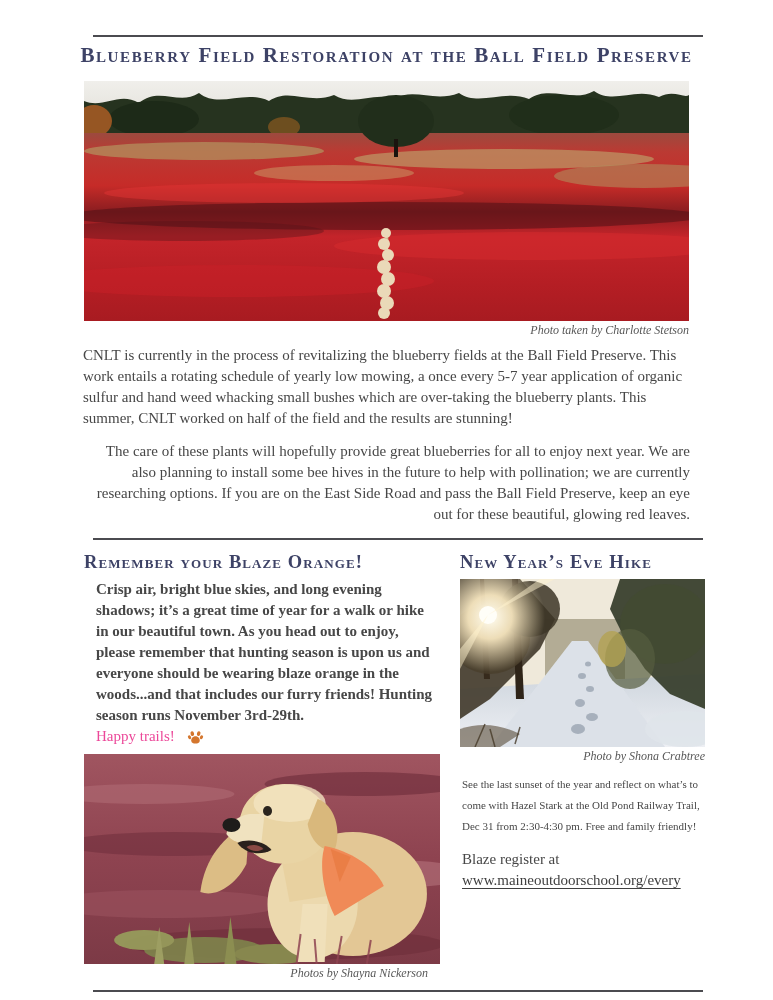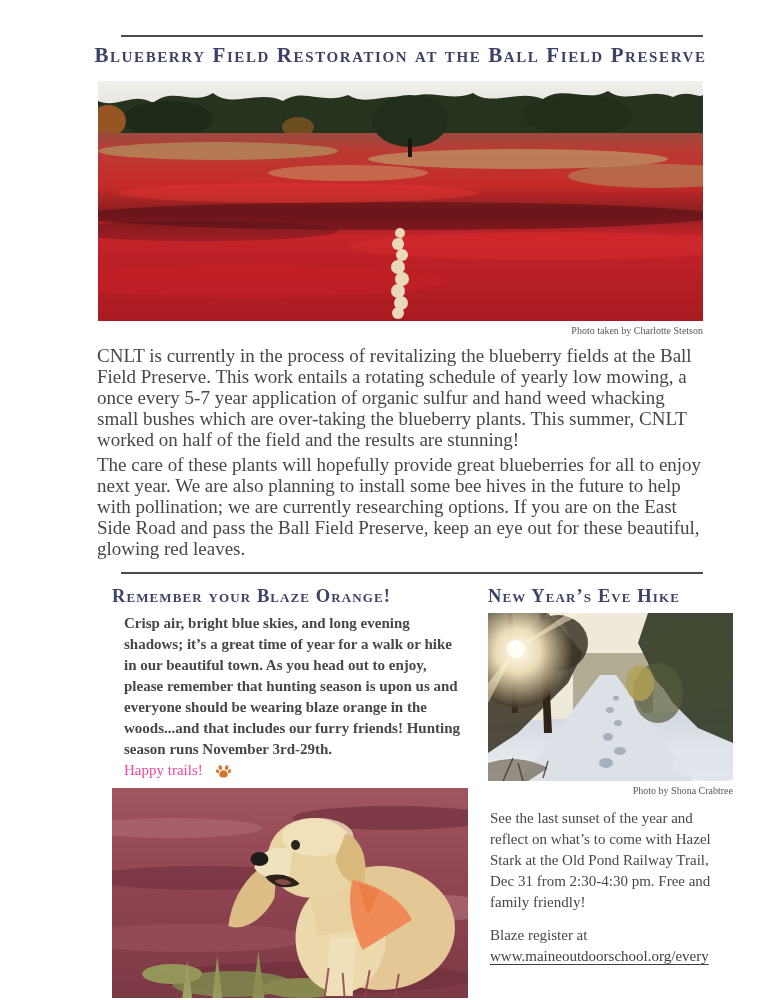--- a/index.html
+++ b/index.html
@@ -1,60 +1,60 @@
 <!DOCTYPE html>
 <html><head>
 <meta charset="utf-8">
 <style>
   * { box-sizing: border-box; }
   html,body { margin:0; padding:0; background:#ffffff; }
   .page {
     width: 773px; height: 1000px; margin: 0 auto; background:#fff;
     font-family: "Liberation Serif", "DejaVu Serif", serif;
-    padding-top: 35px; overflow: hidden; position: relative; padding-left: 28px;
+    padding-top: 35px; overflow: hidden; position: relative;
   }
   .rule {
     border: none; border-top: 2px solid #4b4b50;
     margin: 0 70px 0 93px; height: 0;
   }
   .page-title {
     margin: 6px 0 0; text-align: center;
     font-size: 21px; font-weight: 700; color: #3d4266;
     font-variant: small-caps; letter-spacing: 1.6px;
   }
   .section-heading {
     font-size: 18.5px; font-weight: 700; color: #3d4266;
     font-variant: small-caps; letter-spacing: 1.1px;
     text-align: left; margin: 4px 0 6px;
   }
   figure { margin: 0; padding: 0; }
   .main-photo { width: 605px; height: 240px; margin: 13px auto 0; display: block; }
   .main-photo svg, .dog-photo svg, .trail-photo svg { display:block; width:100%; height:100%; }
   .credit {
-    font-size: 10px; color: #575757;
+    font-style: italic; font-size: 12px; color: #575757;
     line-height: 15px;
   }
   .main-credit { width: 605px; margin: 2px auto 0; text-align: right; }
   .body-text {
     width: 607px; margin: 7px auto 0;
-    font-size: 19px; line-height: 21px; color: #474747;
-  }
-  .body-text.second { margin-top: 4px; }
+    font-size: 15px; line-height: 21px; color: #474747;
+  }
+  .body-text.second { margin-top: 12px; text-align: right; }
   .mid-rule { margin-top: 13px; }
   .columns { display: flex; gap: 20px; margin: 8px 0 0 84px; }
   .col-left { width: 356px; }
   .col-right { width: 245px; }
   .col-left .col-body { margin: 0 2px 0 12px; font-size: 15px; line-height: 21px; color: #474747; font-weight: bold; }
   .happy-line { display: flex; align-items: center; gap: 12px; margin: 0 0 0 12px; font-size: 15px; line-height: 21px; color:#ec4899; }
   .paw { width: 17px; height: 17px; flex: 0 0 auto; }
   .dog-photo { width: 356px; height: 210px; margin-top: 7px; }
   .left-credit { text-align: right; padding-right: 12px; margin-top: 2px; }
   .trail-photo { width: 245px; height: 168px; margin-top: 5px; }
   .right-credit { text-align: right; margin-top: 2px; }
-  .col-right .col-body { font-size: 15px; line-height: 21px; color: #474747; margin: 10px 2px 0 2px; }
+  .col-right .col-body { font-size: 11px; line-height: 21px; color: #474747; margin: 10px 2px 0 2px; }
   .register { font-size: 15px; line-height: 21px; color: #474747; margin: 12px 2px 0 2px; }
   .register a { color: #3f3f3f; text-decoration: underline; text-underline-offset: 3px; }
   .bottom-rule { margin-top: 9px; }
 </style>
 </head>
 <body>
 
 <div class="page">
 
   <hr class="rule">

